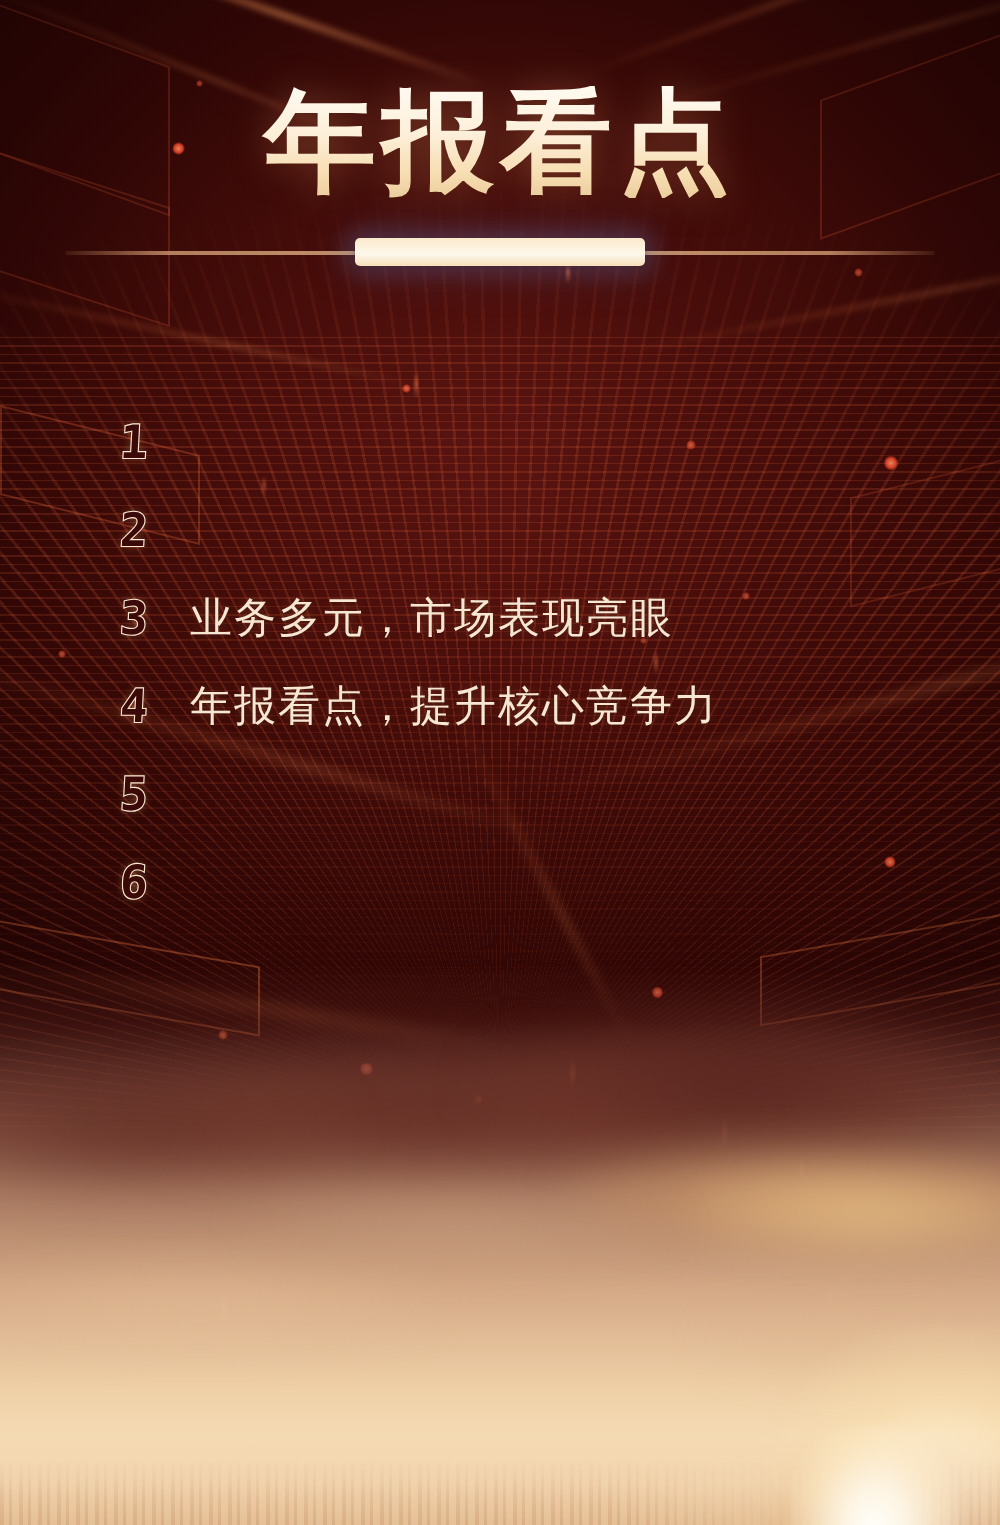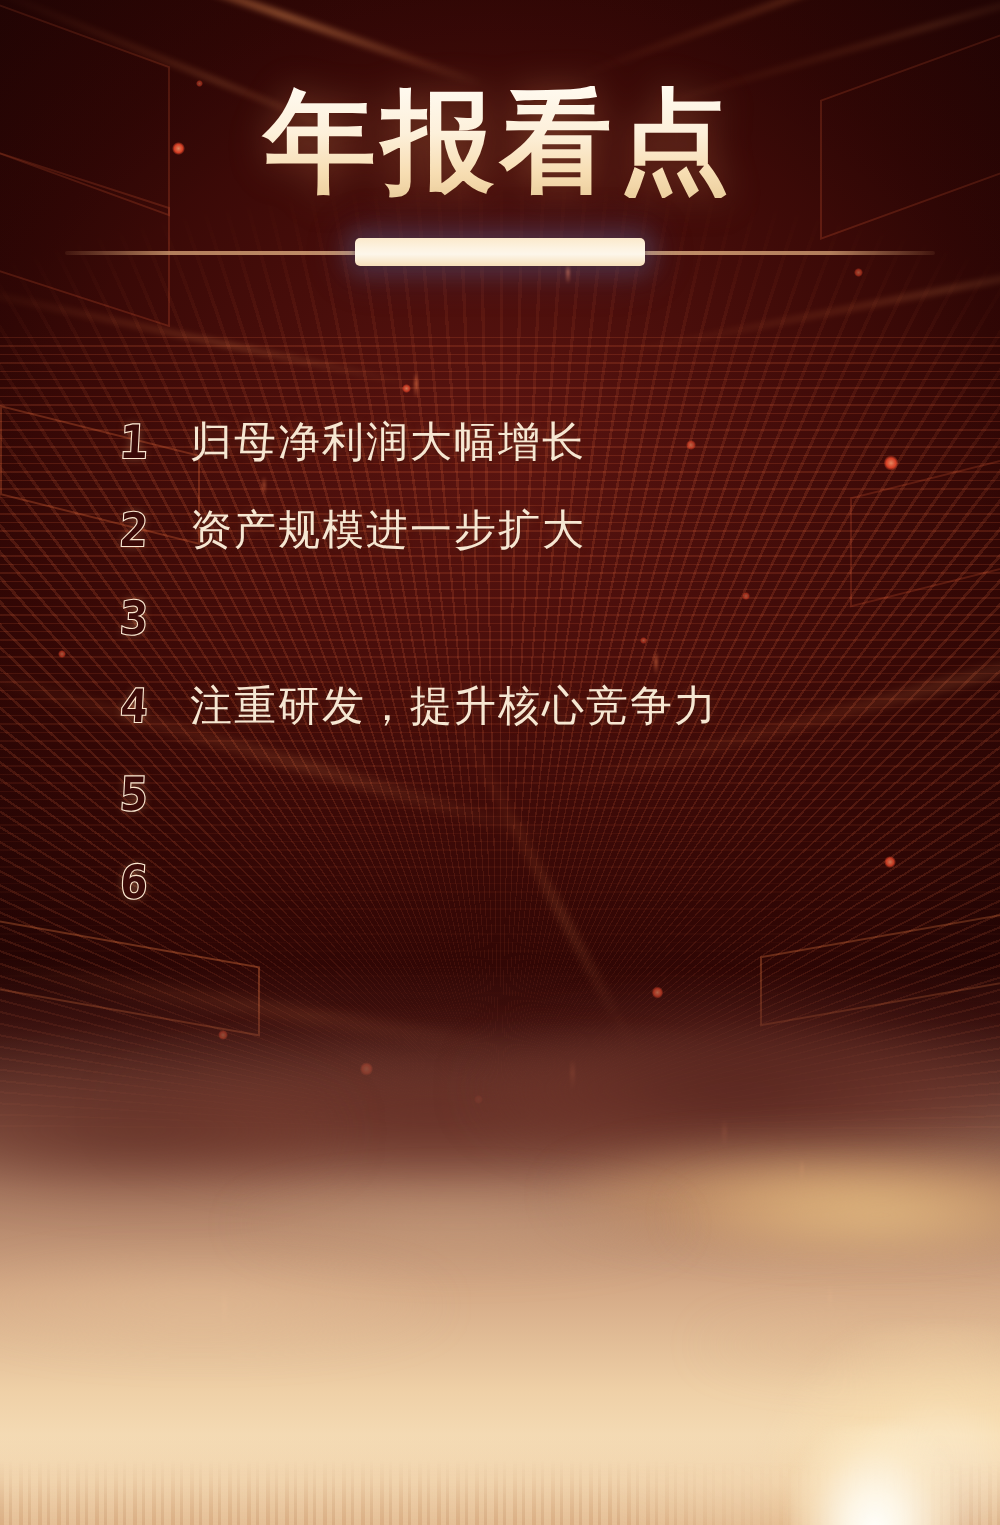--- a/index.html
+++ b/index.html
@@ -367,35 +367,34 @@
     <div class="divider">
       <div class="divider-line"></div>
       <div class="divider-bar"></div>
     </div>
 
 
     <div class="list">
 
       <div class="list-item">
         <span class="item-num">1</span>
-        <span class="item-text">归母净利润大幅增长</span>
       </div>
 
       <div class="list-item">
         <span class="item-num">2</span>
-        <span class="item-text">资产规模进一步扩大</span>
       </div>
 
       <div class="list-item">
         <span class="item-num">3</span>
+        <span class="item-text">业务多元，市场表现亮眼</span>
       </div>
 
       <div class="list-item">
         <span class="item-num">4</span>
-        <span class="item-text">注重研发，提升核心竞争力</span>
+        <span class="item-text">年报看点，提升核心竞争力</span>
       </div>
 
       <div class="list-item">
         <span class="item-num">5</span>
       </div>
 
       <div class="list-item">
         <span class="item-num">6</span>
       </div>
 

